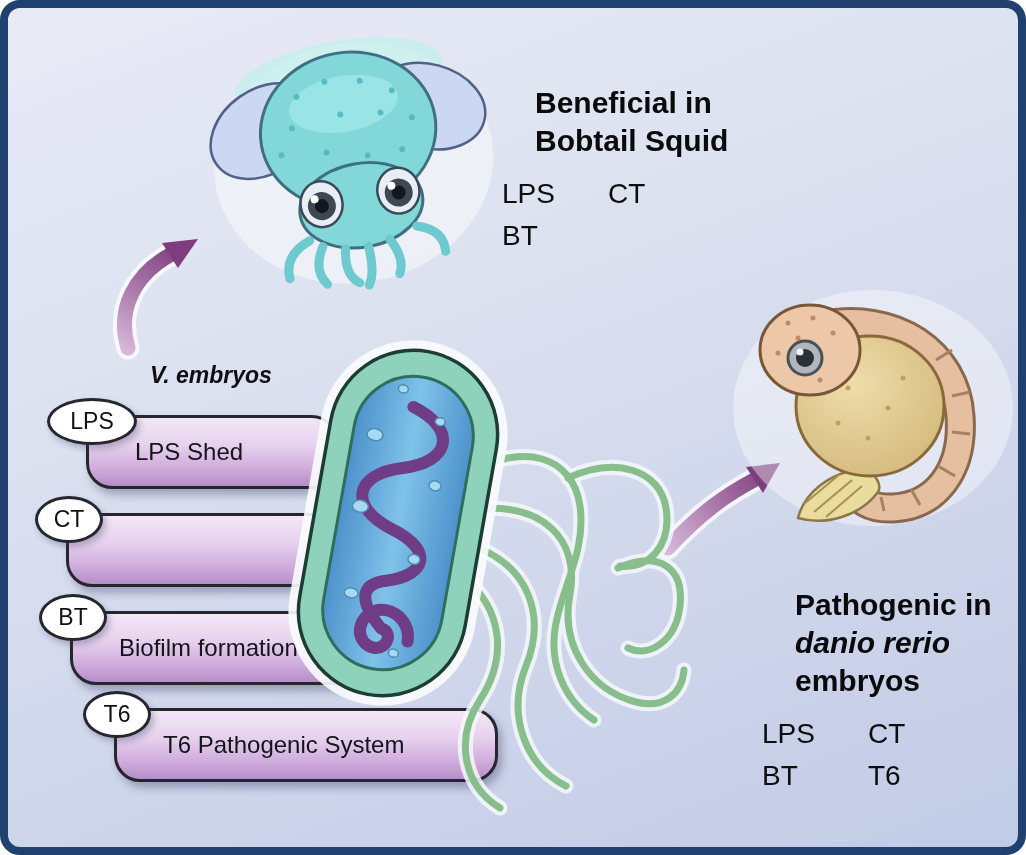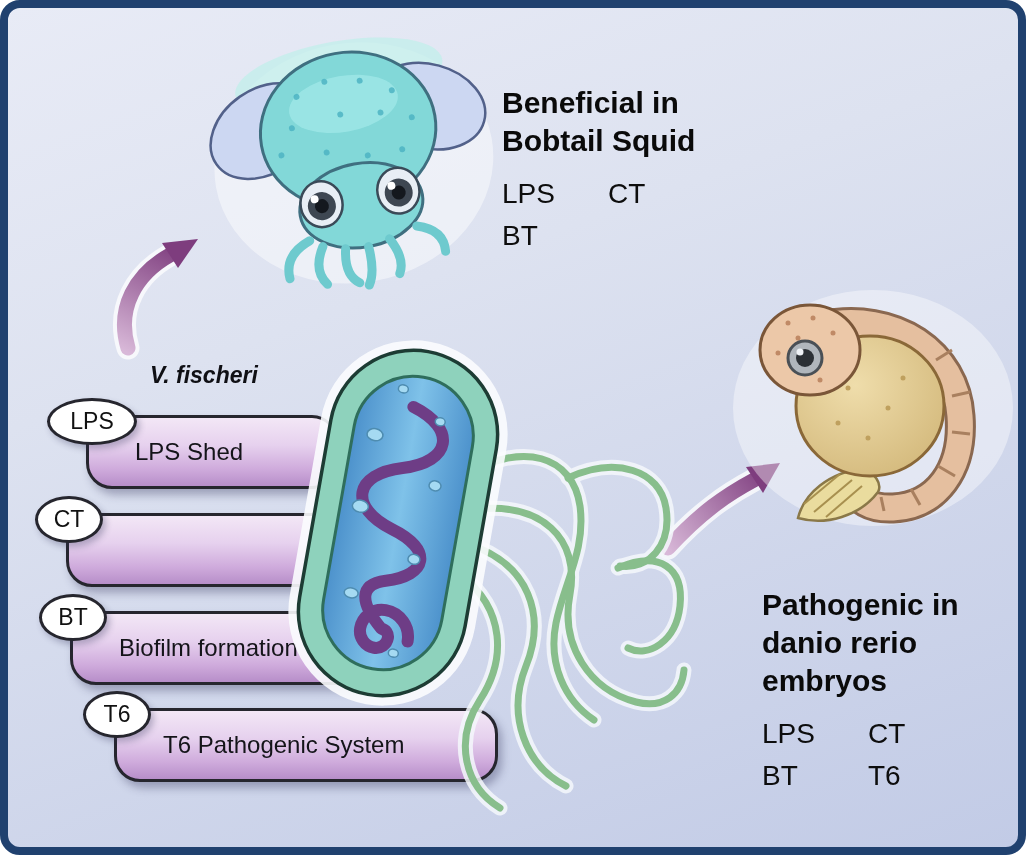--- a/index.html
+++ b/index.html
@@ -21,22 +21,22 @@
   .pill-label { font-size:24px; color:#141419; white-space:nowrap; }
   .badge {
     position:absolute; left:-34px; top:-20px; width:68px; height:47px;
     background:#ffffff; border:3px solid #26262e; border-radius:50%;
     display:flex; align-items:center; justify-content:center;
     font-size:23px; color:#111; box-shadow:3px 4px 6px rgba(50,50,90,.3);
   }
   .badge.wide { width:90px; left:-42px; }
 
   .host-block { position:absolute; z-index:3; color:#0a0a0a; }
-  .host-title { font-size:30px; font-weight:bold; line-height:1.27; white-space:nowrap; }
-  .italic { }
+  .host-title { font-size:30px; font-weight:bold; line-height:1.27; white-space:nowrap;margin-left:33px; }
+  .italic { font-style:italic; }
   .factor-grid {
     display:grid; grid-template-columns:106px 106px; row-gap:10px;
     margin-top:18px; font-size:28px; color:#0d0d0d;
   }
   .vf-label {
     position:absolute; z-index:3; font-size:23px; font-weight:bold;
     font-style:italic; color:#0f0f14; white-space:nowrap;
   }
 </style>
 </head>
@@ -216,21 +216,21 @@
         <ellipse cx="350" cy="505" rx="8" ry="6"></ellipse>
           <ellipse cx="412" cy="548" rx="6" ry="5"></ellipse>
         <ellipse cx="356" cy="592" rx="7" ry="5"></ellipse>
           <ellipse cx="408" cy="644" rx="5" ry="4"></ellipse>
         <ellipse cx="372" cy="382" rx="5" ry="4"></ellipse>
           <ellipse cx="414" cy="408" rx="5" ry="4"></ellipse>
       </g>
     </g>
   </svg>
 
-  <div class="vf-label" style="left:142px; top:354px;">V. fischeri</div>
+  <div class="vf-label" style="left:142px; top:354px;">V. embryos</div>
 
   <div class="host-block" style="left:494px; top:76px;">
     <div class="host-title">Beneficial in</div>
     <div class="host-title">Bobtail Squid</div>
     <div class="factor-grid">
       <span class="factor">LPS</span>
       <span class="factor">CT</span>
       <span class="factor">BT</span>
     </div>
   </div>

